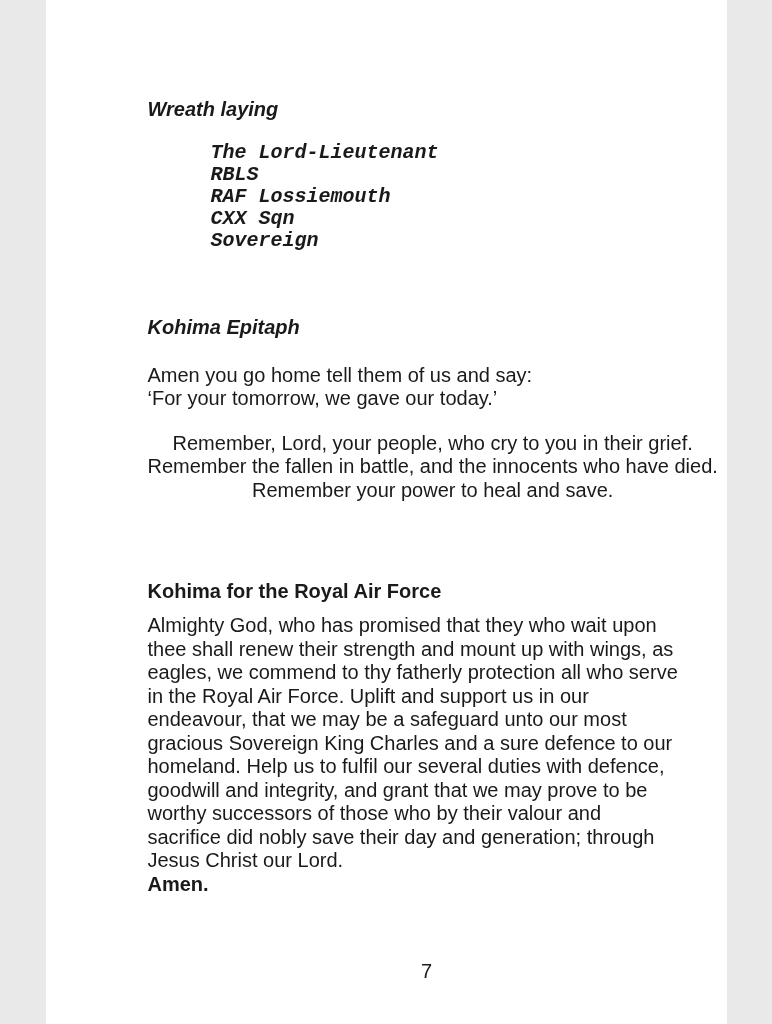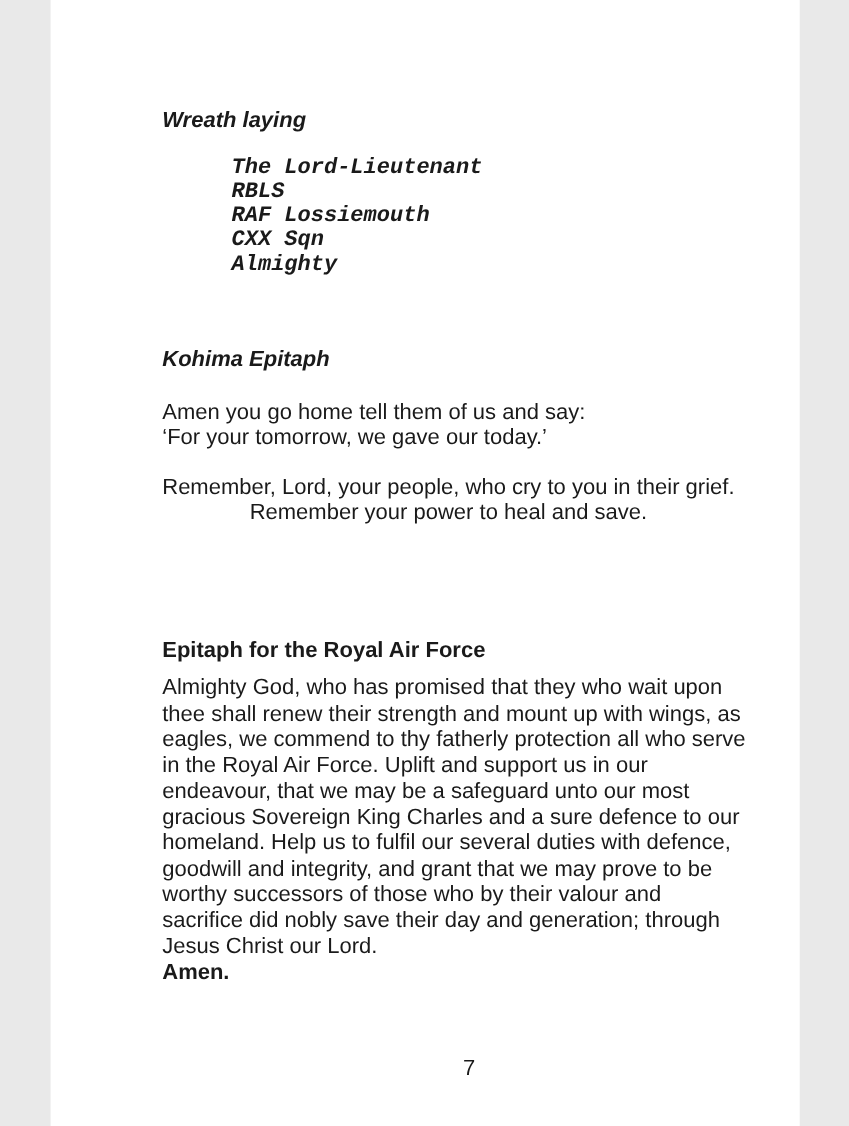--- a/index.html
+++ b/index.html
@@ -68,36 +68,37 @@
 
 <div class="page">
 
   <div class="abs heading-italic" style="left:102px; top:97px;">Wreath laying</div>
 
   <div class="abs wreath-list">
     <div class="line">The Lord-Lieutenant</div>
     <div class="line">RBLS</div>
     <div class="line">RAF Lossiemouth</div>
     <div class="line">CXX Sqn</div>
-    <div class="line">Almighty</div>
+    <div class="line">Sovereign</div>
   </div>
 
   <div class="abs heading-italic" style="left:102px; top:315px;">Kohima Epitaph</div>
 
   <div class="abs body-block" style="left:102px; top:364px;">
     <div class="line">Amen you go home tell them of us and say:</div>
     <div class="line">‘For your tomorrow, we gave our today.’</div>
   </div>
 
   <div class="abs body-block" style="left:102px; top:432px;text-align:center;">
     <div class="line">Remember, Lord, your people, who cry to you in their grief.</div>
+    <div class="line">Remember the fallen in battle, and the innocents who have died.</div>
     <div class="line">Remember your power to heal and save.</div>
   </div>
 
-  <div class="abs heading-bold" style="left:102px; top:579px;">Epitaph for the Royal Air Force</div>
+  <div class="abs heading-bold" style="left:102px; top:579px;">Kohima for the Royal Air Force</div>
 
   <div class="abs prayer-block" style="left:102px; top:614px;">
     <div class="line">Almighty God, who has promised that they who wait upon</div>
     <div class="line">thee shall renew their strength and mount up with wings, as</div>
     <div class="line">eagles, we commend to thy fatherly protection all who serve</div>
     <div class="line">in the Royal Air Force. Uplift and support us in our</div>
     <div class="line">endeavour, that we may be a safeguard unto our most</div>
     <div class="line">gracious Sovereign King Charles and a sure defence to our</div>
     <div class="line">homeland. Help us to fulfil our several duties with defence,</div>
     <div class="line">goodwill and integrity, and grant that we may prove to be</div>

